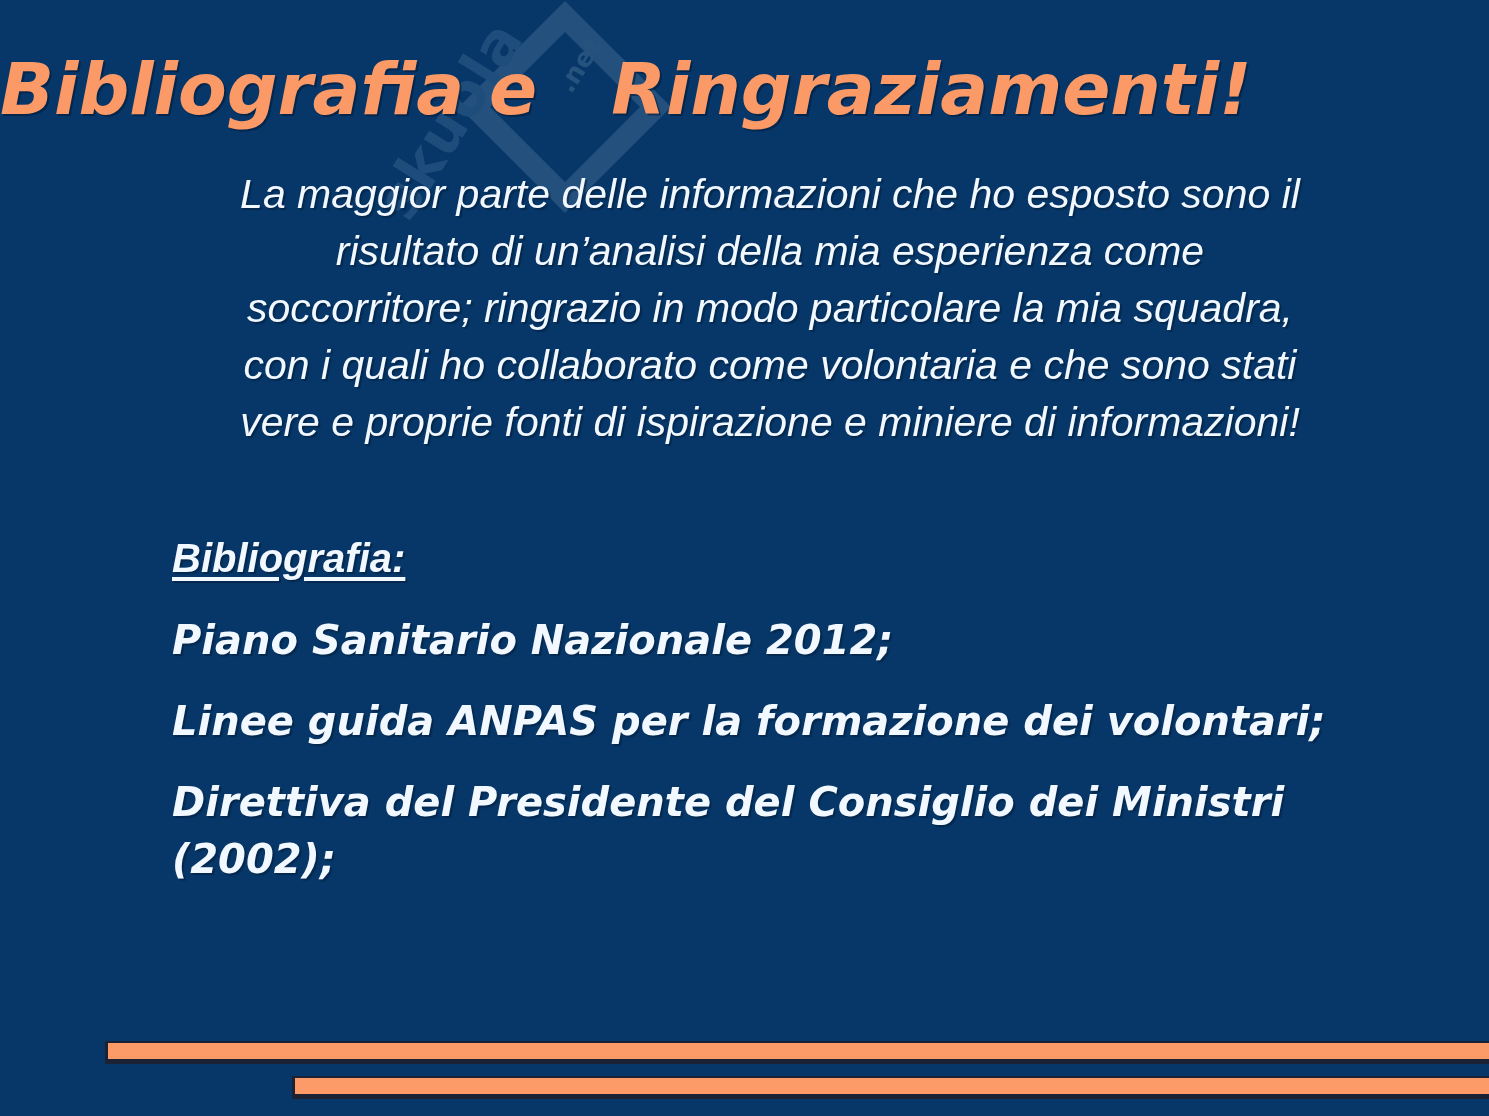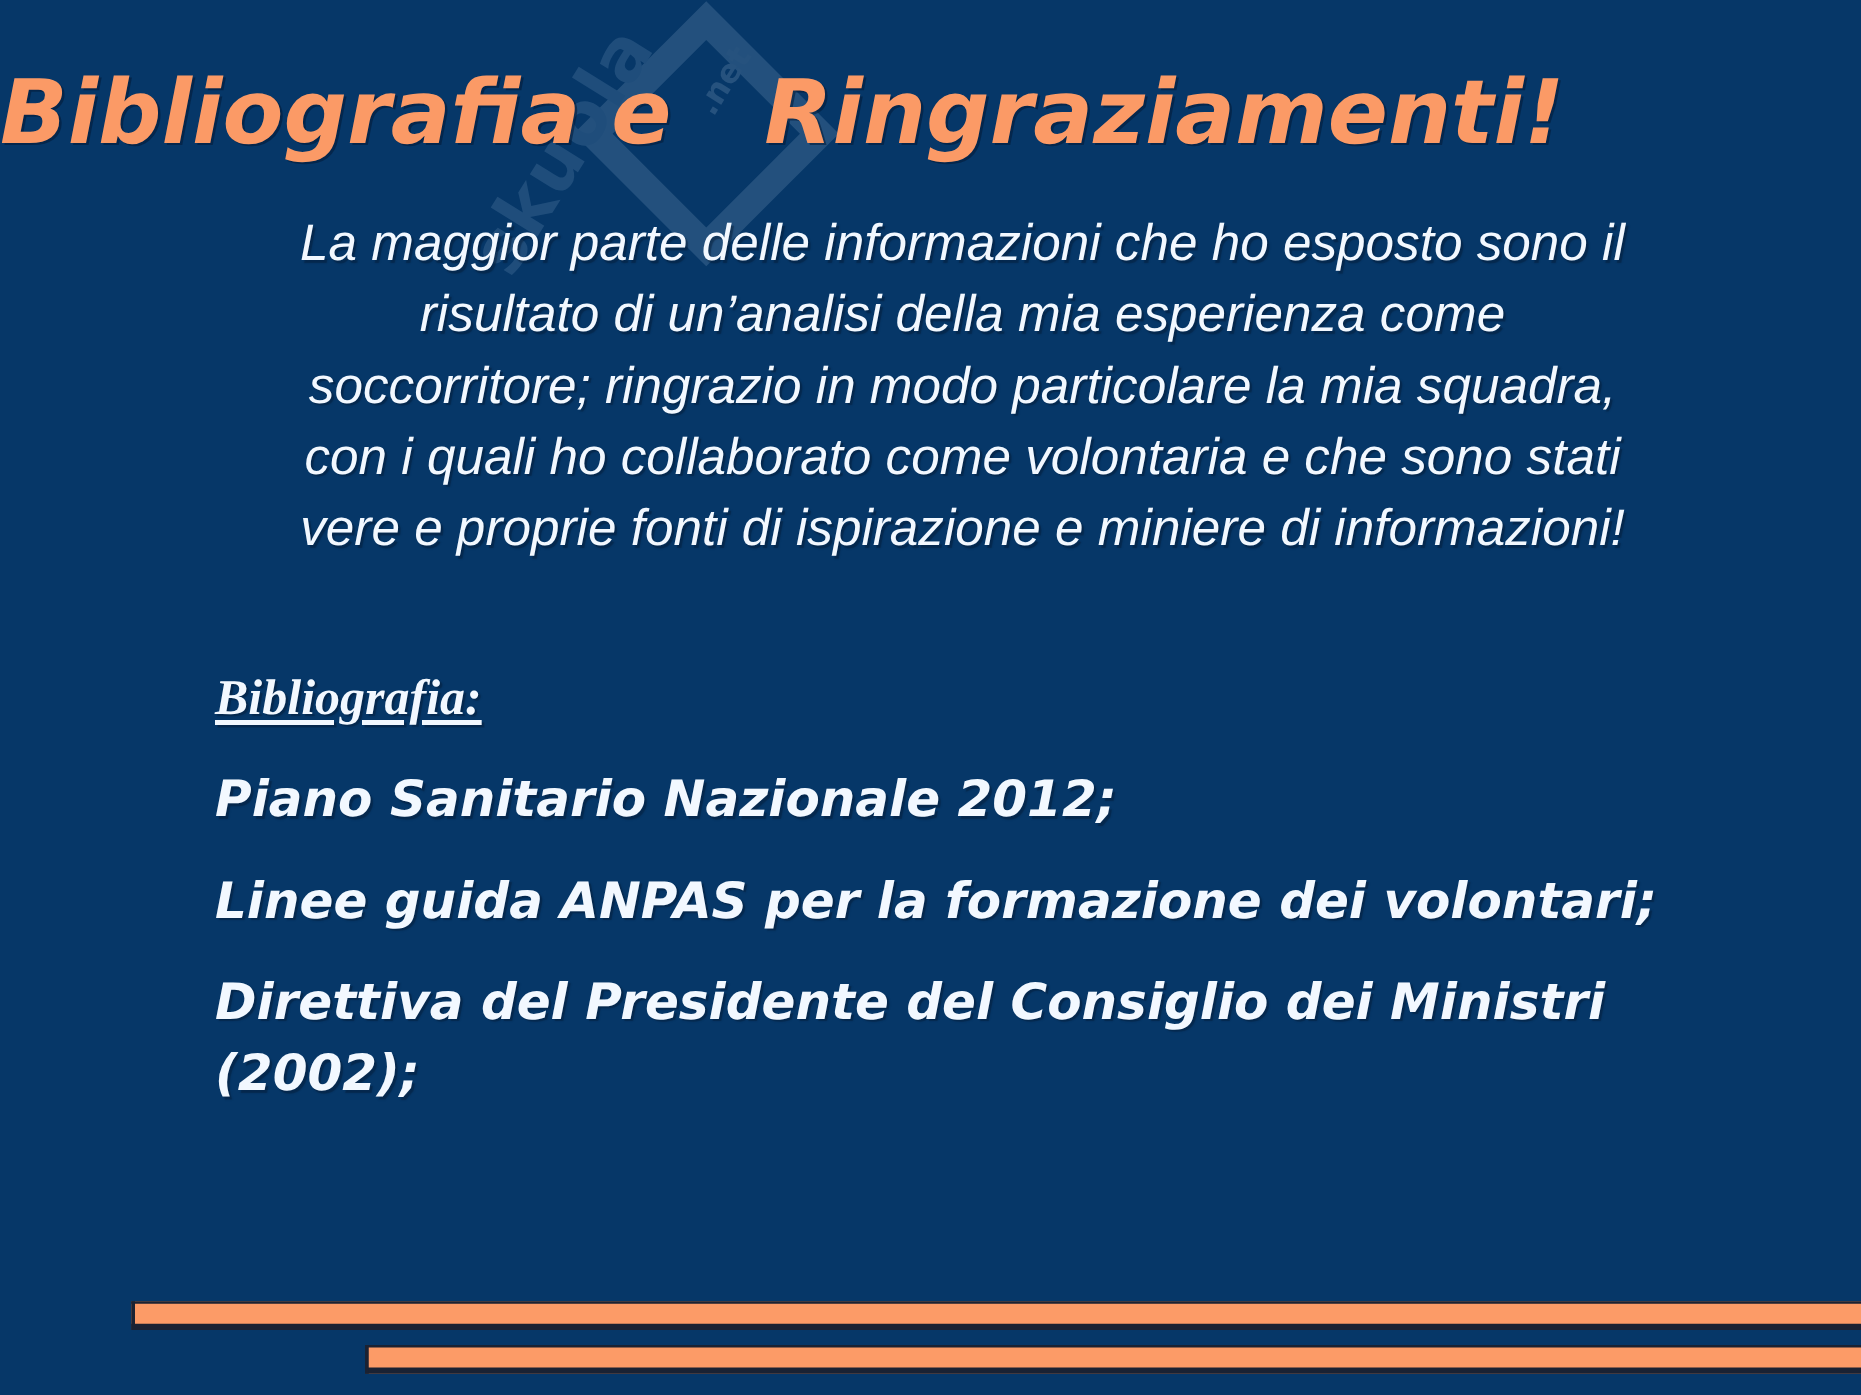--- a/index.html
+++ b/index.html
@@ -115,21 +115,21 @@
 
   
   .biblio {
     position: absolute;
     left: 172px;
     top: 530px;
     width: 1240px;
     z-index: 3;
   }
   .biblio-heading {
-    font-family: Liberation Serif, serif;
+    font-family: Liberation Sans, sans-serif;
     font-style: italic;
     font-weight: bold;
     font-size: 40px;
     line-height: 56px;
     color: #f2f8ff;
     text-decoration: underline;
     text-underline-offset: 5px;
     text-shadow: 2px 2px 1px rgba(3,26,52,0.5);
     margin-bottom: 26px;
   }

